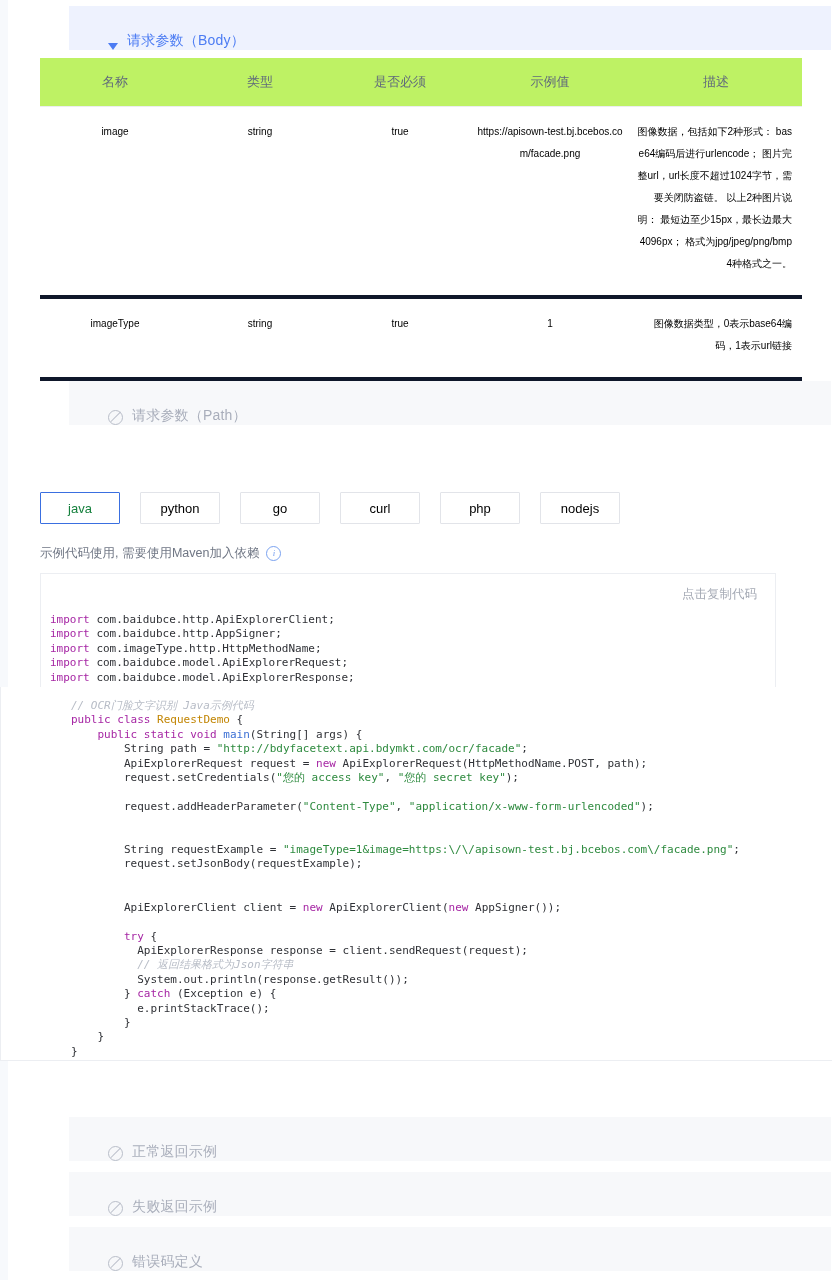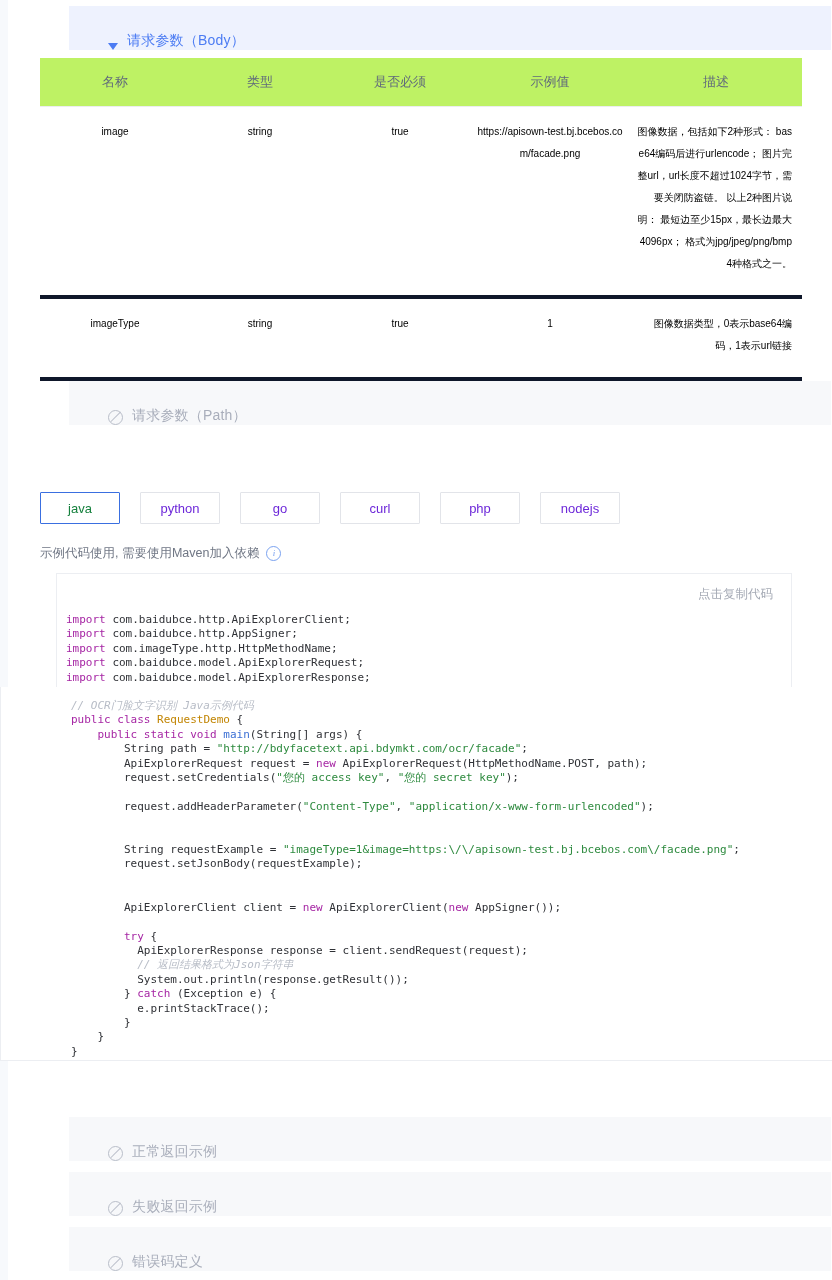--- a/index.html
+++ b/index.html
@@ -130,21 +130,21 @@
     top: 492px;
     display: flex;
     gap: 20px;
   }
   .lang-tab {
     width: 80px;
     height: 32px;
     box-sizing: border-box;
     border: 1px solid #e2e4e9;
     background: #fff;
-    color: #6d28d9;
+    color: #000000;
     font-size: 13px;
     display: flex;
     align-items: center;
     justify-content: center;
     cursor: pointer;
     border-radius: 1px;
   }
   .lang-tab.selected {
     border: 1px solid #3a6fe0;
     color: #15803d;
@@ -179,21 +179,20 @@
   .code-top {
     position: absolute;
     left: 40px;
     top: 573px;
     width: 736px;
     height: 114px;
     background: #fff;
     border: 1px solid #eceef2;
     border-bottom: none;
     box-sizing: border-box;
-    margin-left: 16px;
   }
   .copy-label {
     position: absolute;
     right: 18px;
     top: 12px;
     font-size: 12.5px;
     color: #a4a9b4;
     cursor: pointer;
   }
   .code-imports {

